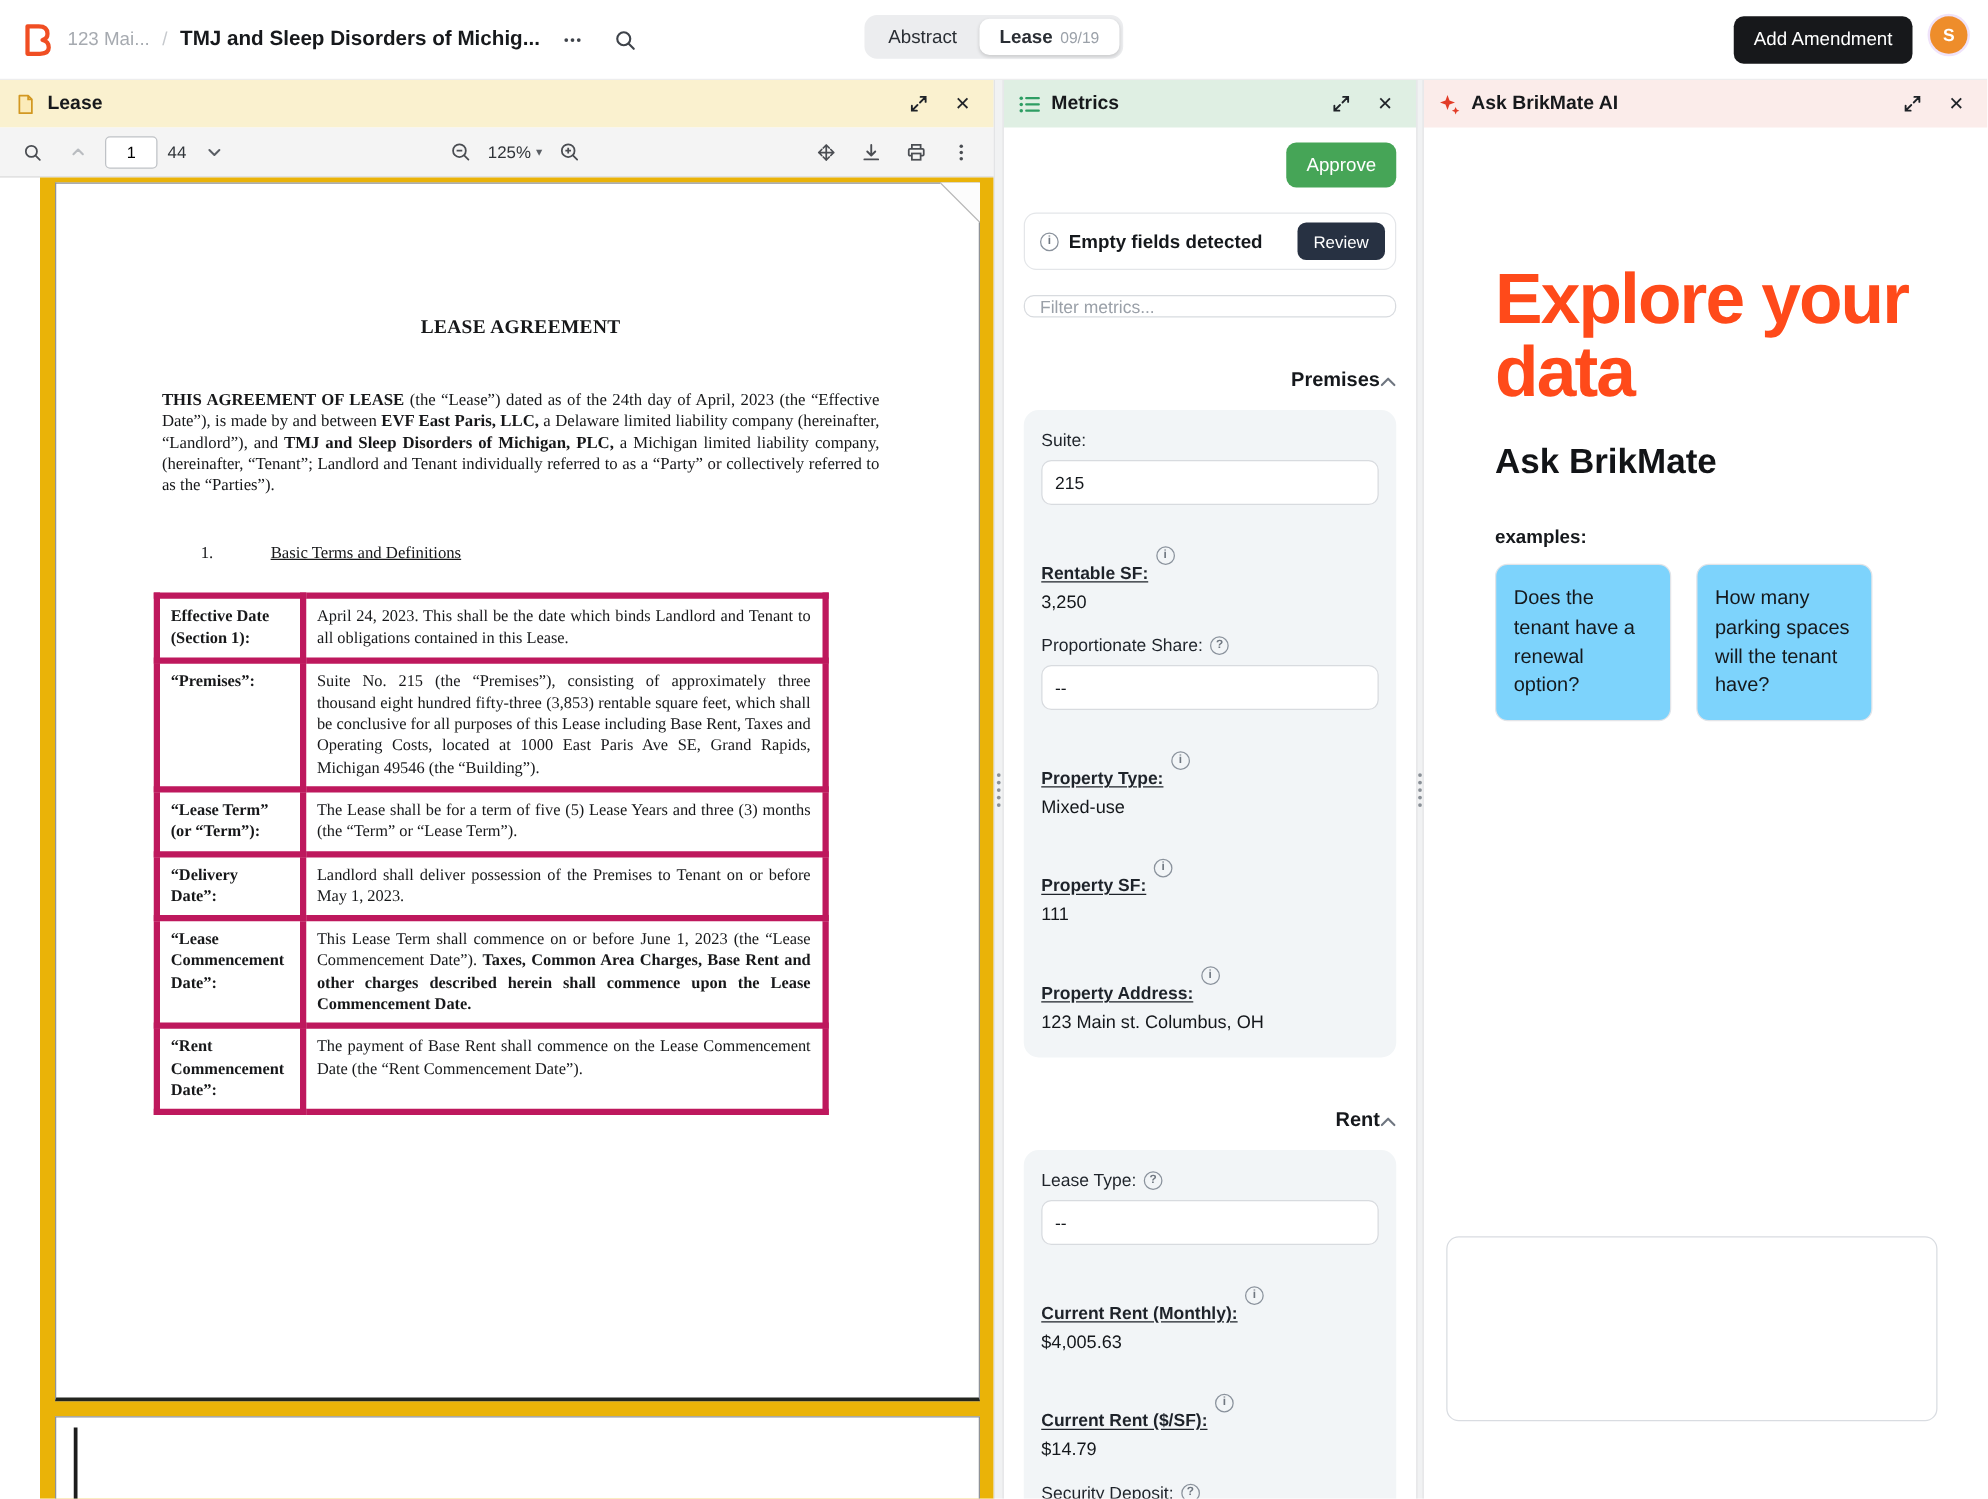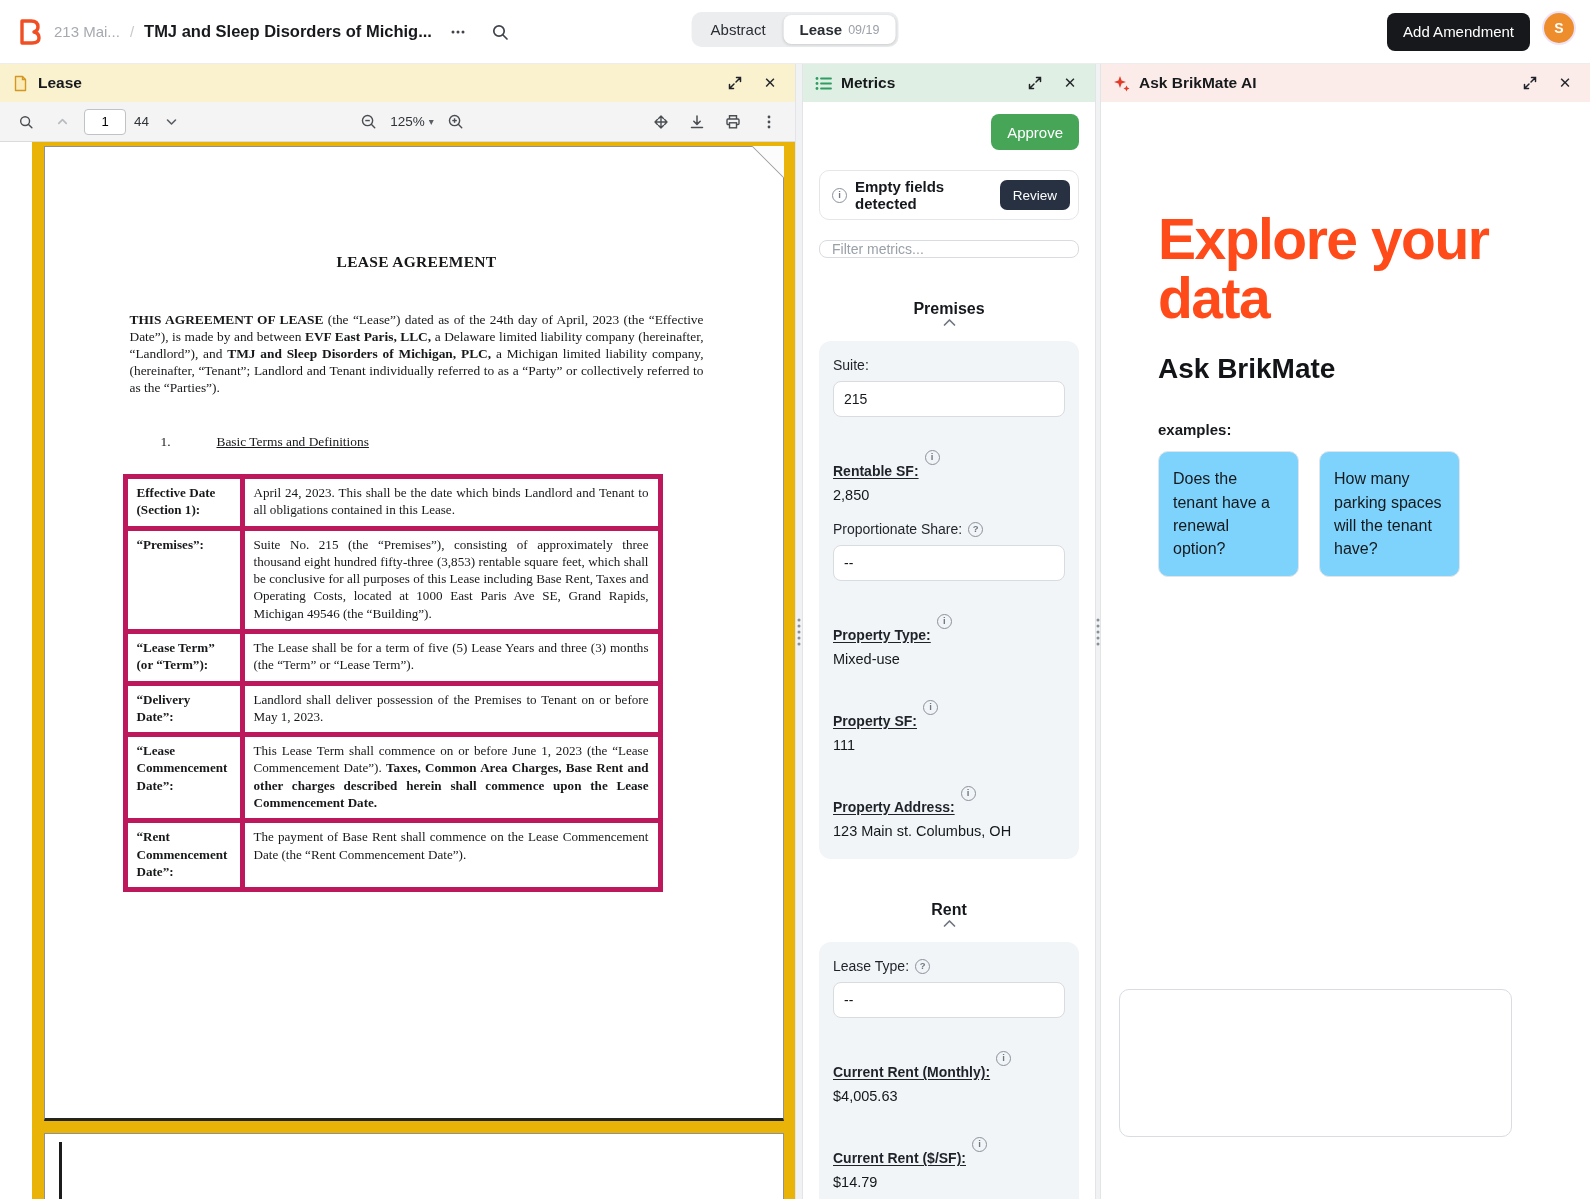--- a/index.html
+++ b/index.html
@@ -26,21 +26,21 @@
   .add-btn { background:#17181B; color:#fff; border:none; height:38px; padding:0 16px;
              border-radius:8px; font-size:15px; }
   .avatar { width:30px; height:30px; border-radius:50%; background:#EE8D2B; color:#fff;
             display:flex; align-items:center; justify-content:center; font-size:14px;
             font-weight:700; box-shadow:0 0 0 2px #EFE3FA; }
 
   
   .workspace { display:flex; height:1135px; }
   .panel { display:flex; flex-direction:column; min-width:0; background:#fff; }
   .panel-lease { width:795px; }
-  .panel-metrics { width:292px; }
+  .panel-metrics { width:330px; }
   .panel-ai { flex:1; }
   .gap { background:#F1F2F3; border-left:1px solid #E3E4E6; border-right:1px solid #E3E4E6;
          position:relative; }
   .gap1 { width:8px; } .gap2 { width:6px; }
   .handle { position:absolute; top:50%; left:50%; transform:translate(-50%,-50%);
             display:flex; flex-direction:column; gap:3px; }
   .handle i { width:3px; height:3px; border-radius:50%; background:#8A9097; display:block; }
 
   .phead { height:38px; display:flex; align-items:center; gap:9px; padding:0 12px;
            font-size:15.5px; font-weight:600; color:#17191C; flex:0 0 auto; }
@@ -97,21 +97,21 @@
                  border-radius:8px; font-size:15px; }
   .warn-box { margin-top:20px; display:flex; align-items:center; gap:8px;
               border:1px solid #E4E6E9; border-radius:10px; padding:7px 8px 7px 12px; }
   .warn-text { font-weight:700; font-size:15px; flex:1; color:#15181C; }
   .btn-review { background:#273142; color:#fff; border:none; height:30px; padding:0 13px;
                 border-radius:7px; font-size:13.5px; }
   .filter-input { margin-top:20px; height:38px; border:1px solid #D8DBDF; border-radius:8px;
                   padding:0 12px; font-size:14px; width:100%; color:#15181C; }
   .filter-input::placeholder { color:#9AA0A8; }
   .mdivider { height:1px; background:#E7E9EB; margin:24px -16px 0; }
-  .msection-head { margin-top:18px; display:flex; align-items:center; justify-content:flex-end;flex-direction:column; }
+  .msection-head { margin-top:18px; display:flex; align-items:center; justify-content:flex-end; }
   .msection-title { font-size:16px; font-weight:600; color:#15181C; }
   .chev-btn { background:none; border:none; color:#6F7680; display:flex; align-items:center; }
   .mcard { margin-top:14px; background:#F2F5F7; border-radius:12px; padding:16px 14px 2px; }
   .mfield { margin-bottom:18px; }
   .mlabel { font-size:14px; color:#1E232A; display:flex; align-items:center; gap:6px; }
   .mlabel .lbl-link { font-weight:700; text-decoration:underline; text-underline-offset:2px;margin-top:28px; }
   .circ-icon { width:15px; height:15px; border:1.3px solid #8A929C; border-radius:50%;
                font-size:9.5px; line-height:1; display:inline-flex; align-items:center;
                justify-content:center; color:#6F7780; font-weight:700; font-style:normal;
                cursor:pointer; }
@@ -135,21 +135,21 @@
 </style>
 </head>
 <body>
 
 <header class="topbar">
   <span style="display:flex;">
     <svg width="28" height="28" viewBox="0 0 28 28">
       <path d="M6 3 L15 3 Q22 3 22 9 Q22 13 18 14 Q23 15 23 20 Q23 25 16 25 L6 25 Z" fill="none" stroke="#F04E23" stroke-width="3.4" stroke-linejoin="round"></path>
     </svg>
   </span>
-  <span class="crumb">213 Mai...</span>
+  <span class="crumb">123 Mai...</span>
   <span class="crumb-sep">/</span>
   <span class="doc-title">TMJ and Sleep Disorders of Michig...</span>
   <button class="icon-btn">
     <svg width="18" height="18" viewBox="0 0 18 18">
       <circle cx="4" cy="9" r="1.5" fill="#3E434A"></circle>
         <circle cx="9" cy="9" r="1.5" fill="#3E434A"></circle>
         <circle cx="14" cy="9" r="1.5" fill="#3E434A"></circle>
     </svg>
   </button>
   <button class="icon-btn">
@@ -370,21 +370,21 @@
           <div class="mlabel">
               <span>Suite:</span>
             </div>
           <input class="minput" value="215" style="">
         </div>
         <div class="mfield">
           <div class="mlabel">
               <span class="lbl-link">Rentable SF:</span>
               <span class="circ-icon">i</span>
             </div>
-          <div class="mvalue">2,850</div>
+          <div class="mvalue">3,250</div>
         </div>
         <div class="mfield">
           <div class="mlabel">
               <span>Proportionate Share:</span>
               <span class="circ-icon">?</span>
             </div>
           <input class="minput" value="--" style="">
         </div>
         <div class="mfield">
           <div class="mlabel">

